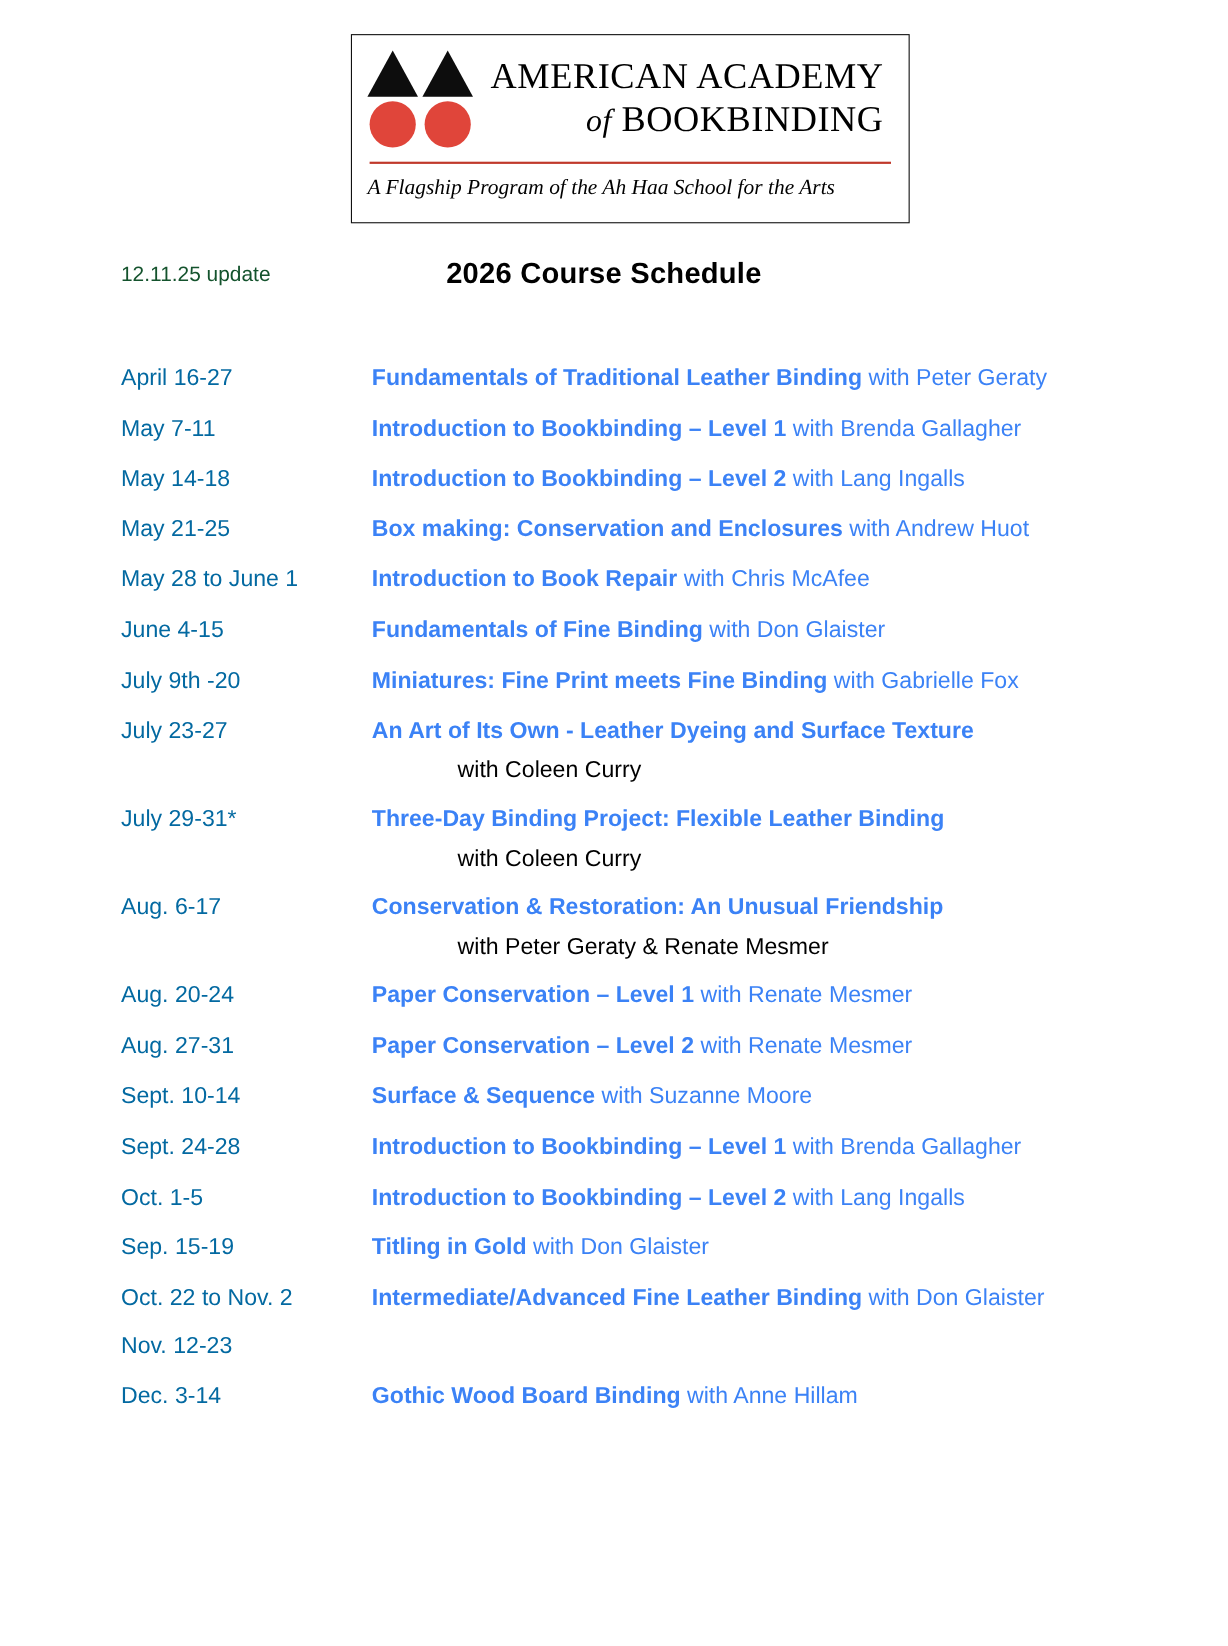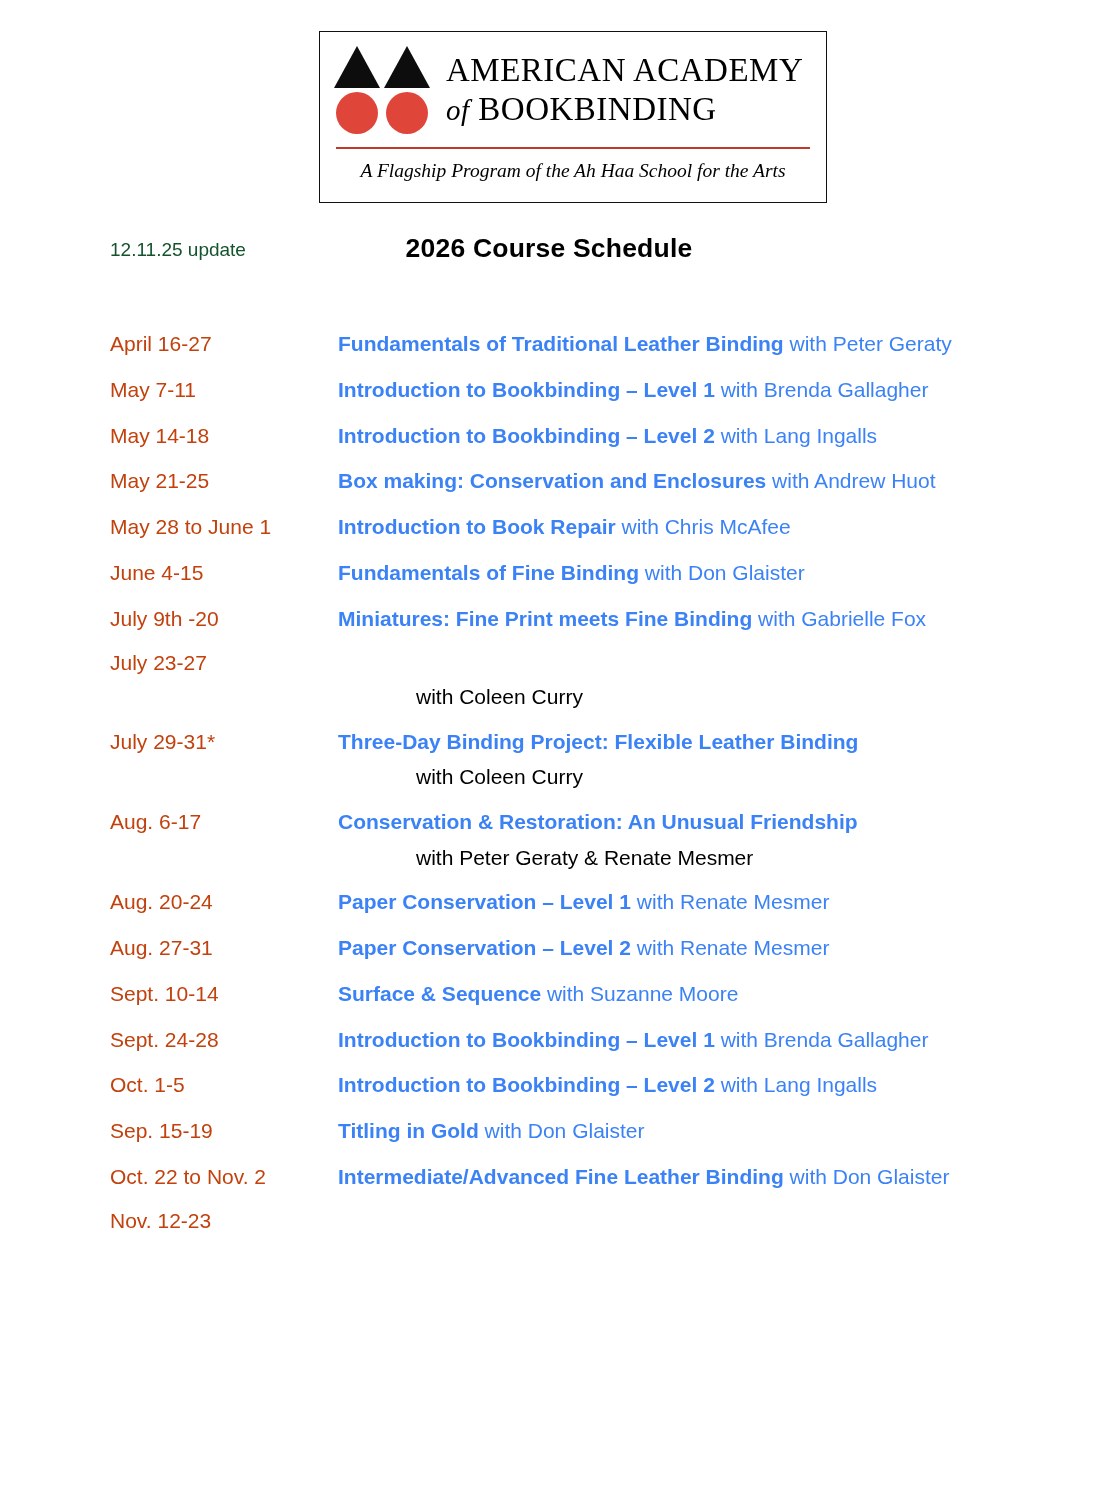--- a/index.html
+++ b/index.html
@@ -31,20 +31,21 @@
     display: flex;
     flex-direction: column;
     height: 100%;
     box-sizing: border-box;
     padding: 10px 14px 6px 14px;
   }
   .logo-top {
     display: flex;
     align-items: center;
     flex: 0 0 auto;
+    text-align: right;
   }
   .mark {
     width: 96px;
     height: 96px;
     flex: 0 0 auto;
     display: grid;
     grid-template-columns: 1fr 1fr;
     grid-template-rows: 1fr 1fr;
     gap: 4px;
     margin-right: 16px;
@@ -91,21 +92,20 @@
   }
   .rule {
     height: 2px;
     background: #c0392b;
     margin: 9px 2px 0 2px;
   }
   .tagline {
     font-family: "Liberation Serif", serif;
     font-style: italic;
     font-size: 19.5px;
-    text-align: center;
     margin-top: 11px;
   }
 
   
   .update-note {
     position: absolute;
     left: 110px;
     top: 239px;
     font-size: 19px;
     color: #14532d;
@@ -130,21 +130,21 @@
     width: 950px;
   }
   .row {
     display: flex;
     align-items: baseline;
     margin-bottom: 18.5px;
   }
   .row .dates {
     flex: 0 0 228px;
     font-size: 21px;
-    color: #c2410c;
+    color: #0369a1;
     white-space: nowrap;
   }
   .row .course {
     flex: 1 1 auto;
     font-size: 21px;
     color: #3b82f6;
     line-height: 1.3;
   }
   .course .t {
     font-weight: bold;
@@ -218,20 +218,21 @@
     <div class="row">
       <div class="dates">June 4-15</div>
       <div class="course"><span class="t">Fundamentals of Fine Binding</span><span class="w"> with Don Glaister</span></div>
     </div>
     <div class="row">
       <div class="dates">July 9th -20</div>
       <div class="course"><span class="t">Miniatures: Fine Print meets Fine Binding</span><span class="w"> with Gabrielle Fox</span></div>
     </div>
     <div class="row">
       <div class="dates">July 23-27</div>
+      <div class="course"><span class="t">An Art of Its Own - Leather Dyeing and Surface Texture</span><span class="w"></span></div>
     </div>
     <div class="cont-row">
       <div class="dates"></div>
       <div class="course">with Coleen Curry</div>
     </div>
     <div class="row">
       <div class="dates">July 29-31*</div>
       <div class="course"><span class="t">Three-Day Binding Project: Flexible Leather Binding</span><span class="w"></span></div>
     </div>
     <div class="cont-row">
@@ -270,13 +271,17 @@
       <div class="dates">Sep. 15-19</div>
       <div class="course"><span class="t">Titling in Gold</span><span class="w"> with Don Glaister</span></div>
     </div>
     <div class="row">
       <div class="dates">Oct. 22 to Nov. 2</div>
       <div class="course"><span class="t">Intermediate/Advanced Fine Leather Binding</span><span class="w"> with Don Glaister</span></div>
     </div>
     <div class="row">
       <div class="dates">Nov. 12-23</div>
     </div>
+    <div class="row">
+      <div class="dates">Dec. 3-14</div>
+      <div class="course"><span class="t">Gothic Wood Board Binding</span><span class="w"> with Anne Hillam</span></div>
+    </div>
   </div>
 
 </body></html>

